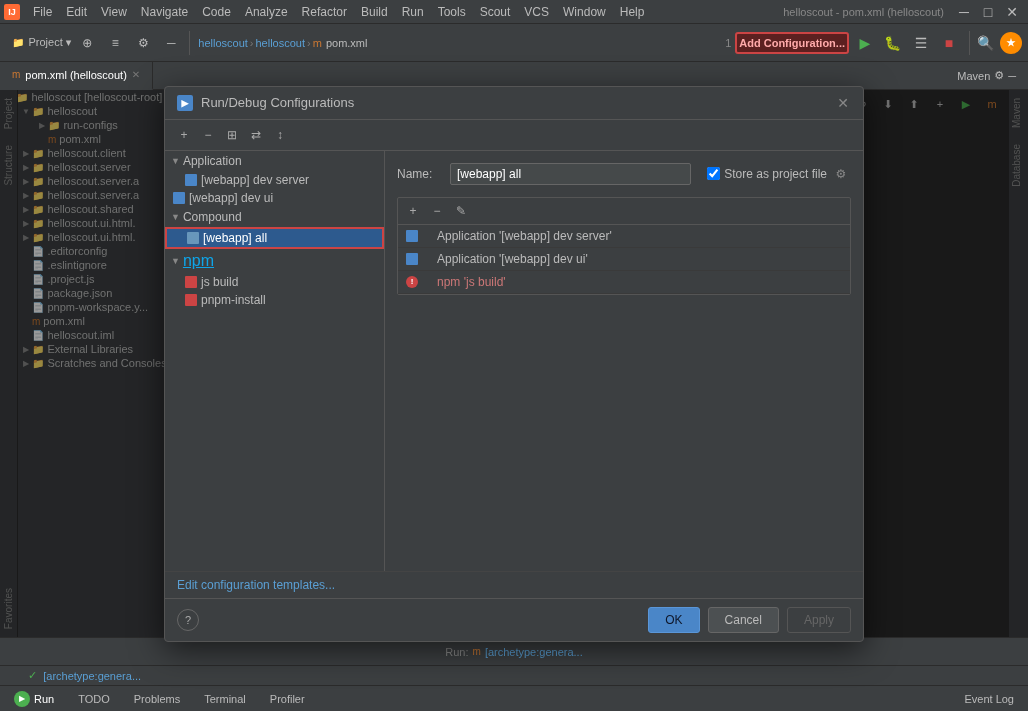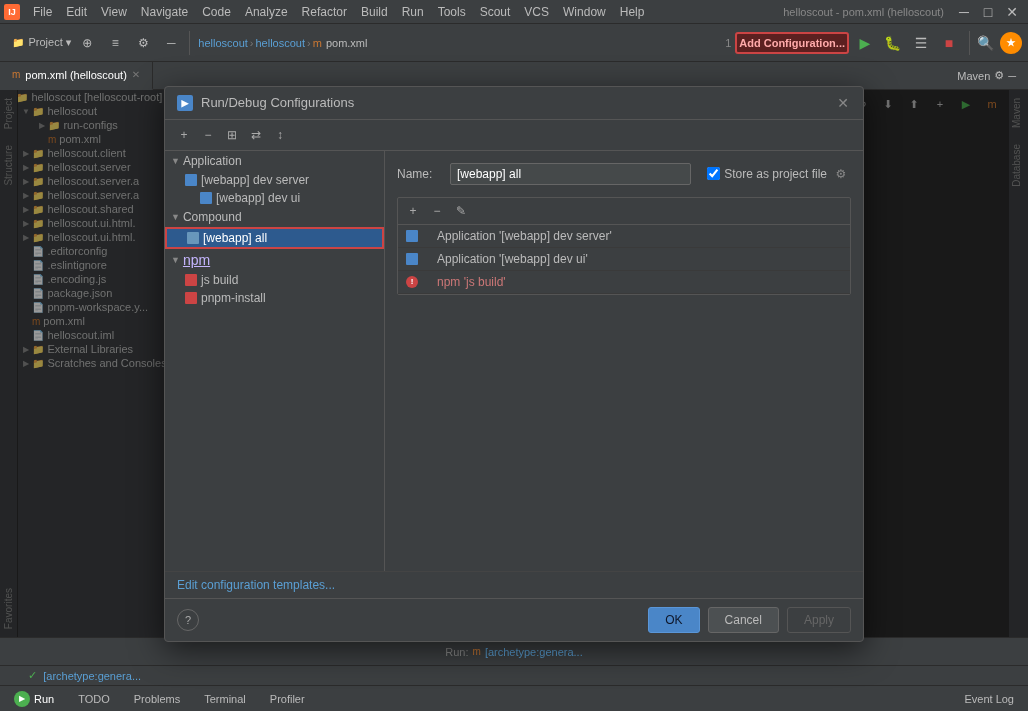--- a/index.html
+++ b/index.html
@@ -227,21 +227,21 @@
         <span>.editorconfig</span>
       </div>
       <div class="tree-item" style="padding-left:20px;">
         <span class="tree-arrow" style="visibility:hidden;">▶</span>
         <span style="font-size:10px;margin-right:3px;">📄</span>
         <span>.eslintignore</span>
       </div>
       <div class="tree-item" style="padding-left:20px;">
         <span class="tree-arrow" style="visibility:hidden;">▶</span>
         <span style="font-size:10px;margin-right:3px;">📄</span>
-        <span>.encoding.js</span>
+        <span>.project.js</span>
       </div>
       <div class="tree-item" style="padding-left:20px;">
         <span class="tree-arrow" style="visibility:hidden;">▶</span>
         <span style="font-size:10px;margin-right:3px;">📄</span>
         <span>package.json</span>
       </div>
       <div class="tree-item" style="padding-left:20px;">
         <span class="tree-arrow" style="visibility:hidden;">▶</span>
         <span style="font-size:10px;margin-right:3px;">📄</span>
         <span>pnpm-workspace.y...</span>
@@ -326,37 +326,37 @@
         <div class="modal-left">
 
           <div style="display:flex;align-items:center;padding:3px 6px;cursor:pointer;">
             <span style="font-size:9px;color:#888;margin-right:3px;">▼</span>
             <span style="font-size:12px;color:#bbbbbb;">Application</span>
           </div>
           <div class="config-tree-item" style="padding-left:20px;">
             <span style="width:12px;height:12px;background:#4a86c8;border-radius:1px;margin-right:4px;display:inline-block;flex-shrink:0;"></span>
             <span>[webapp] dev server</span>
           </div>
-          <div class="config-tree-item" style="padding-left:35px;">
+          <div class="config-tree-item" style="padding-left:8px;">
             <span style="width:12px;height:12px;background:#4a86c8;border-radius:1px;margin-right:4px;display:inline-block;flex-shrink:0;"></span>
             <span>[webapp] dev ui</span>
           </div>
 
           <div style="display:flex;align-items:center;padding:3px 6px;cursor:pointer;">
             <span style="font-size:9px;color:#888;margin-right:3px;">▼</span>
             <span style="font-size:12px;color:#bbbbbb;">Compound</span>
           </div>
           <div class="config-tree-item" style="padding-left:20px;background:#2d5a8e;border:2px solid #cc4444;color:#fff;">
             <span style="width:12px;height:12px;background:#6897bb;border-radius:1px;margin-right:4px;display:inline-block;flex-shrink:0;"></span>
             <span>[webapp] all</span>
           </div>
 
           <div style="display:flex;align-items:center;padding:3px 6px;cursor:pointer;">
             <span style="font-size:9px;color:#888;margin-right:3px;">▼</span>
-            <span style="font-size:14px;color:#c4b5fd;text-decoration:underline;">npm</span>
+            <span style="font-size:16px;color:#0ea5e9;text-decoration:underline;">npm</span>
           </div>
           <div class="config-tree-item" style="padding-left:20px;">
             <span style="width:12px;height:12px;background:#cc4444;border-radius:1px;margin-right:4px;display:inline-block;flex-shrink:0;"></span>
             <span>js build</span>
           </div>
           <div class="config-tree-item" style="padding-left:20px;">
             <span style="width:12px;height:12px;background:#cc4444;border-radius:1px;margin-right:4px;display:inline-block;flex-shrink:0;"></span>
             <span>pnpm-install</span>
           </div>
         </div>

